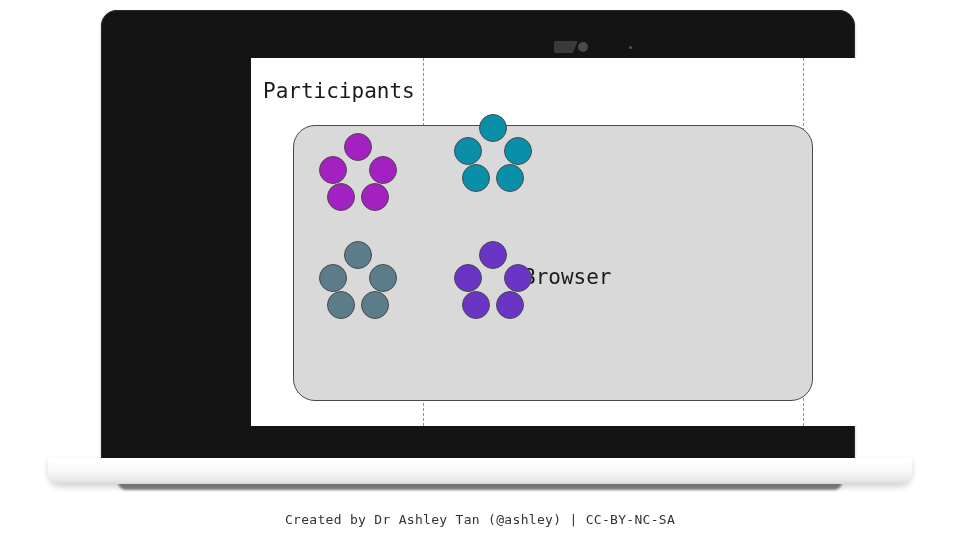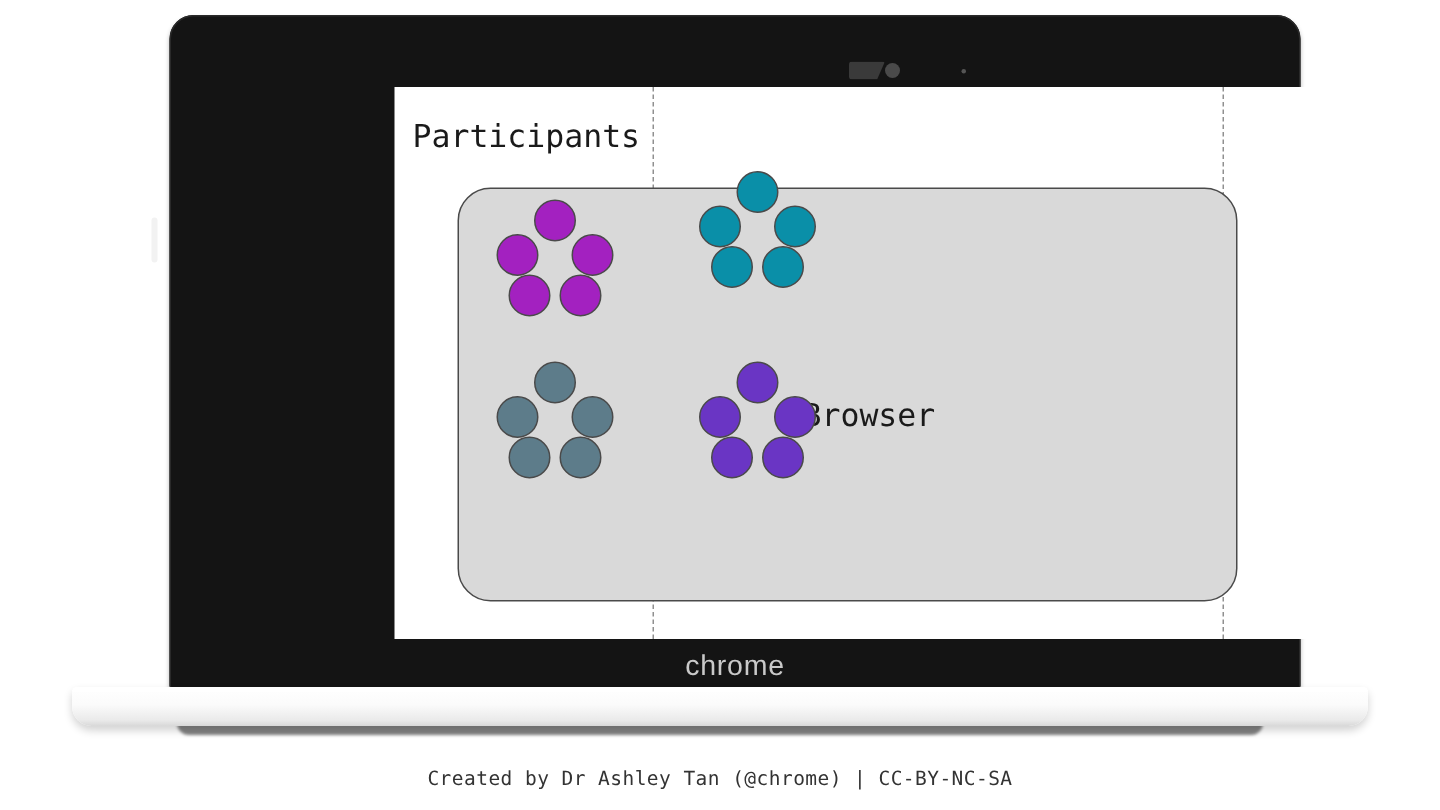--- a/index.html
+++ b/index.html
@@ -22,21 +22,21 @@
   
   #laptop {
     position: absolute;
     left: 0; top: 0;
     width: 960px;
     height: 500px;
   }
 
   .lid {
     position: absolute;
-    left: 113px;
+    left: 101px;
     top: 10px;
     width: 754px;
     height: 452px;
     background: #141414;
     border-radius: 16px 16px 5px 5px;
     box-shadow: 0 2px 3px rgba(0,0,0,0.25);
   }
   .lid-inner-hl {
     position: absolute;
     left: 0; top: 0;
@@ -344,23 +344,22 @@
             <div class="dot p1" style="background:#6a35c4"></div>
             <div class="dot p2" style="background:#6a35c4"></div>
             <div class="dot p3" style="background:#6a35c4"></div>
             <div class="dot p4" style="background:#6a35c4"></div>
           </div>
 
 
         </div>
       </div>
 
-      <div class="chrome-brand">chrome</div>
     </div>
 
     <div class="base-shadow"></div>
     <div class="base"></div>
     <div class="base-lip"></div>
   </div>
 
-  <div class="caption">Created by Dr Ashley Tan (@chrome) | CC-BY-NC-SA</div>
+  <div class="caption">Created by Dr Ashley Tan (@ashley) | CC-BY-NC-SA</div>
 
 </div>
 
 </body></html>

